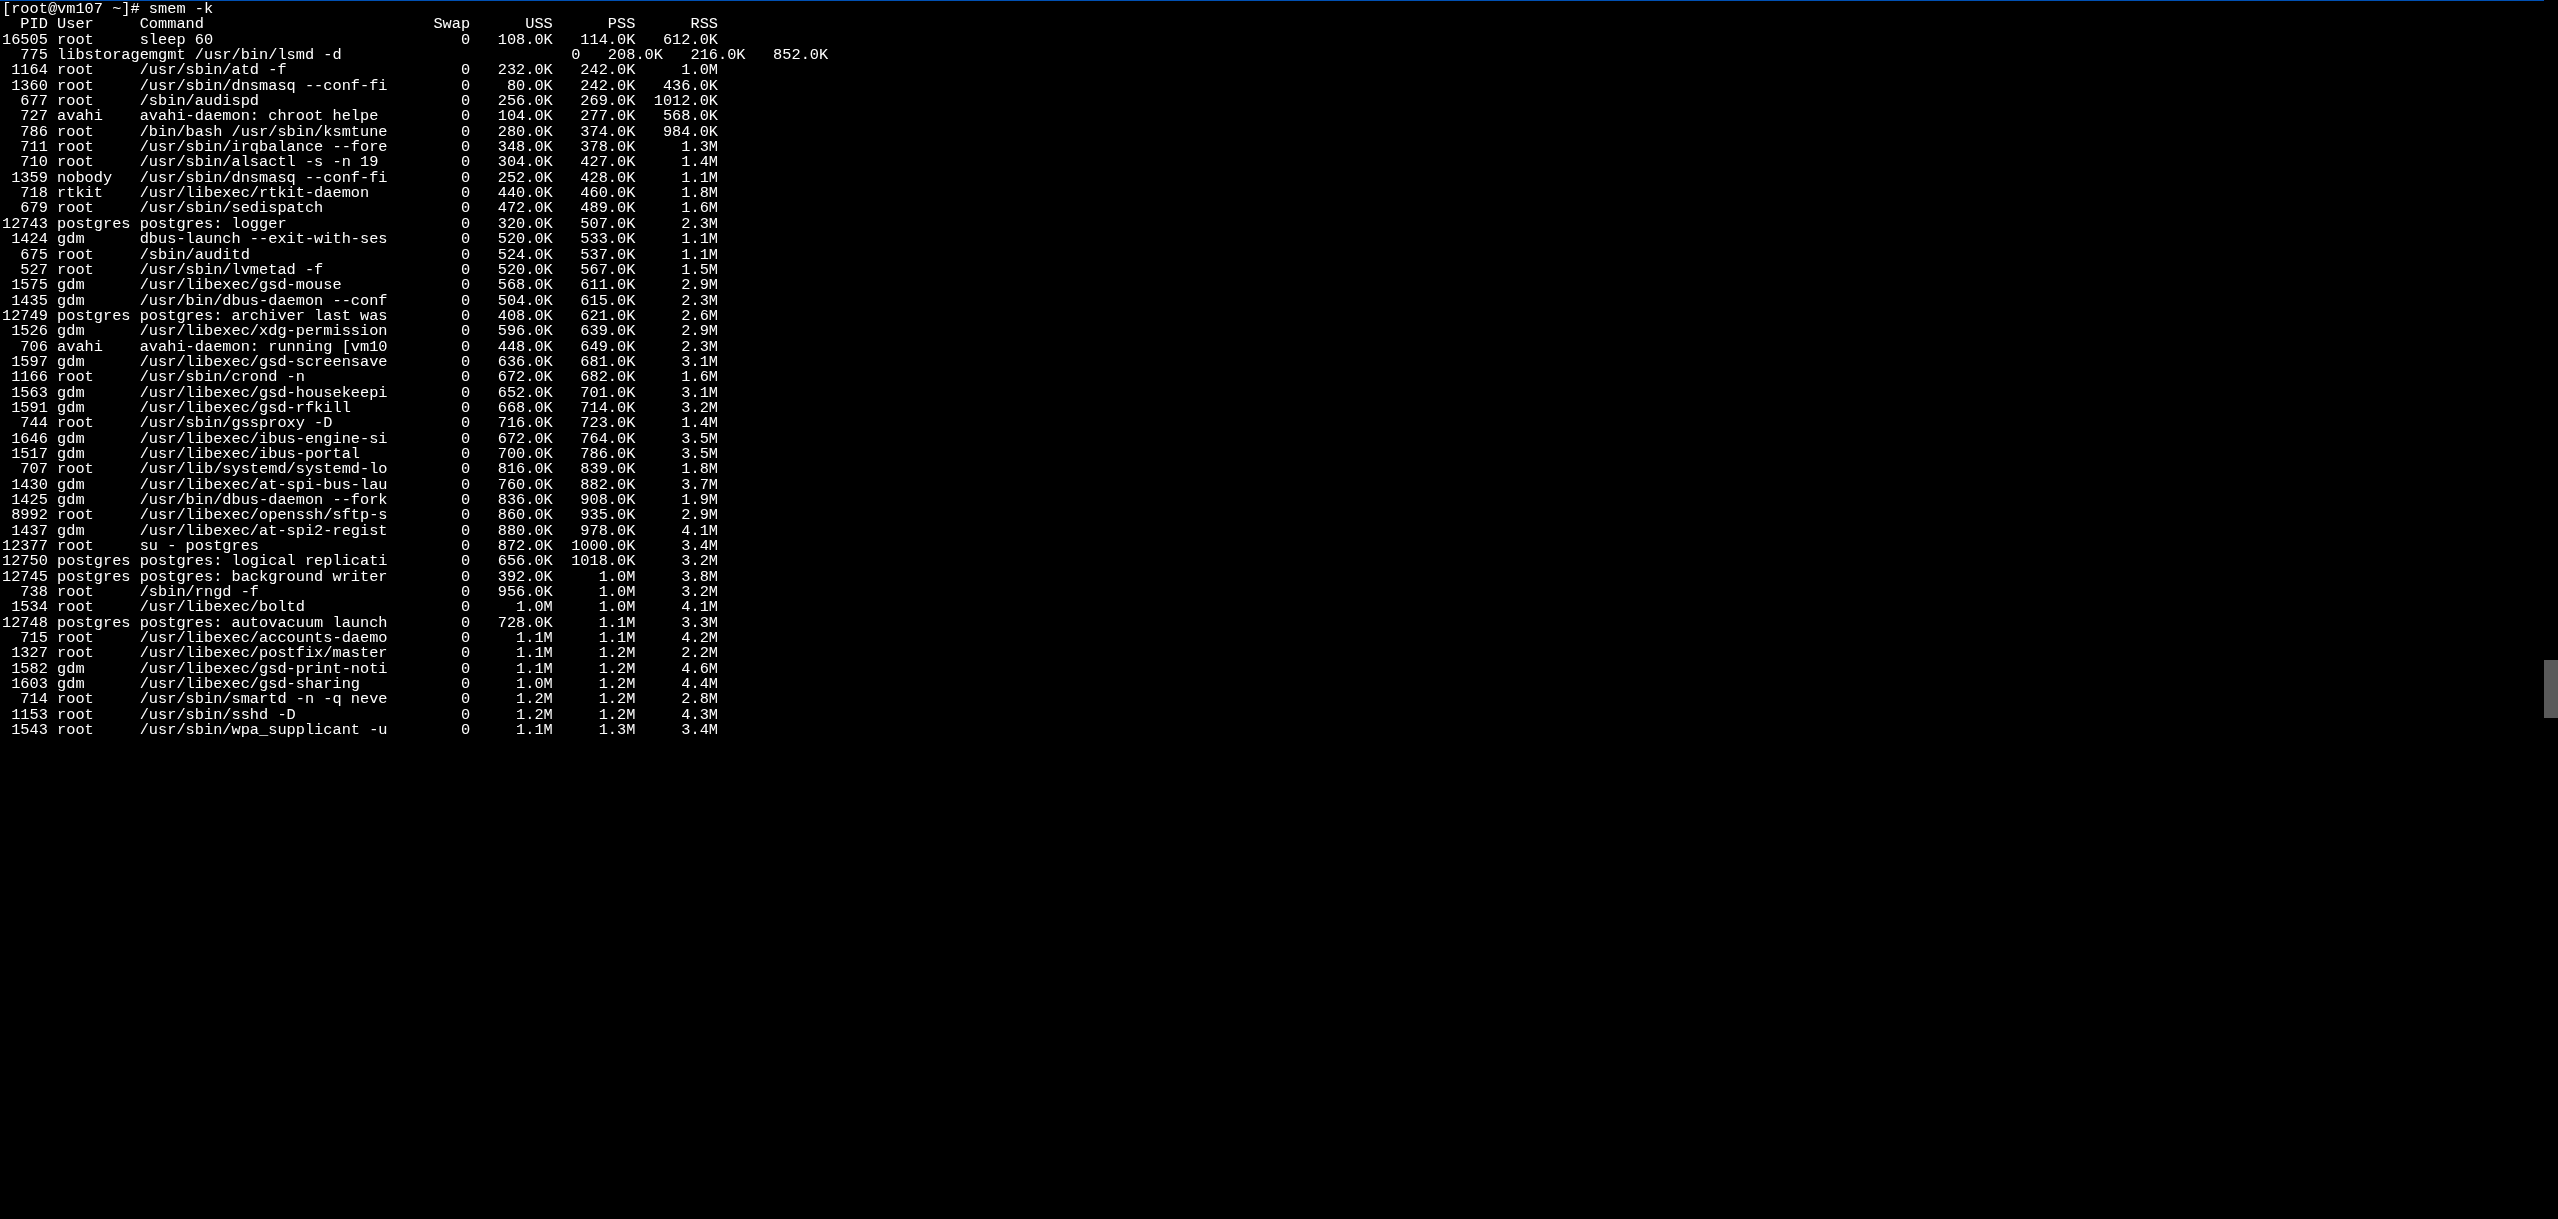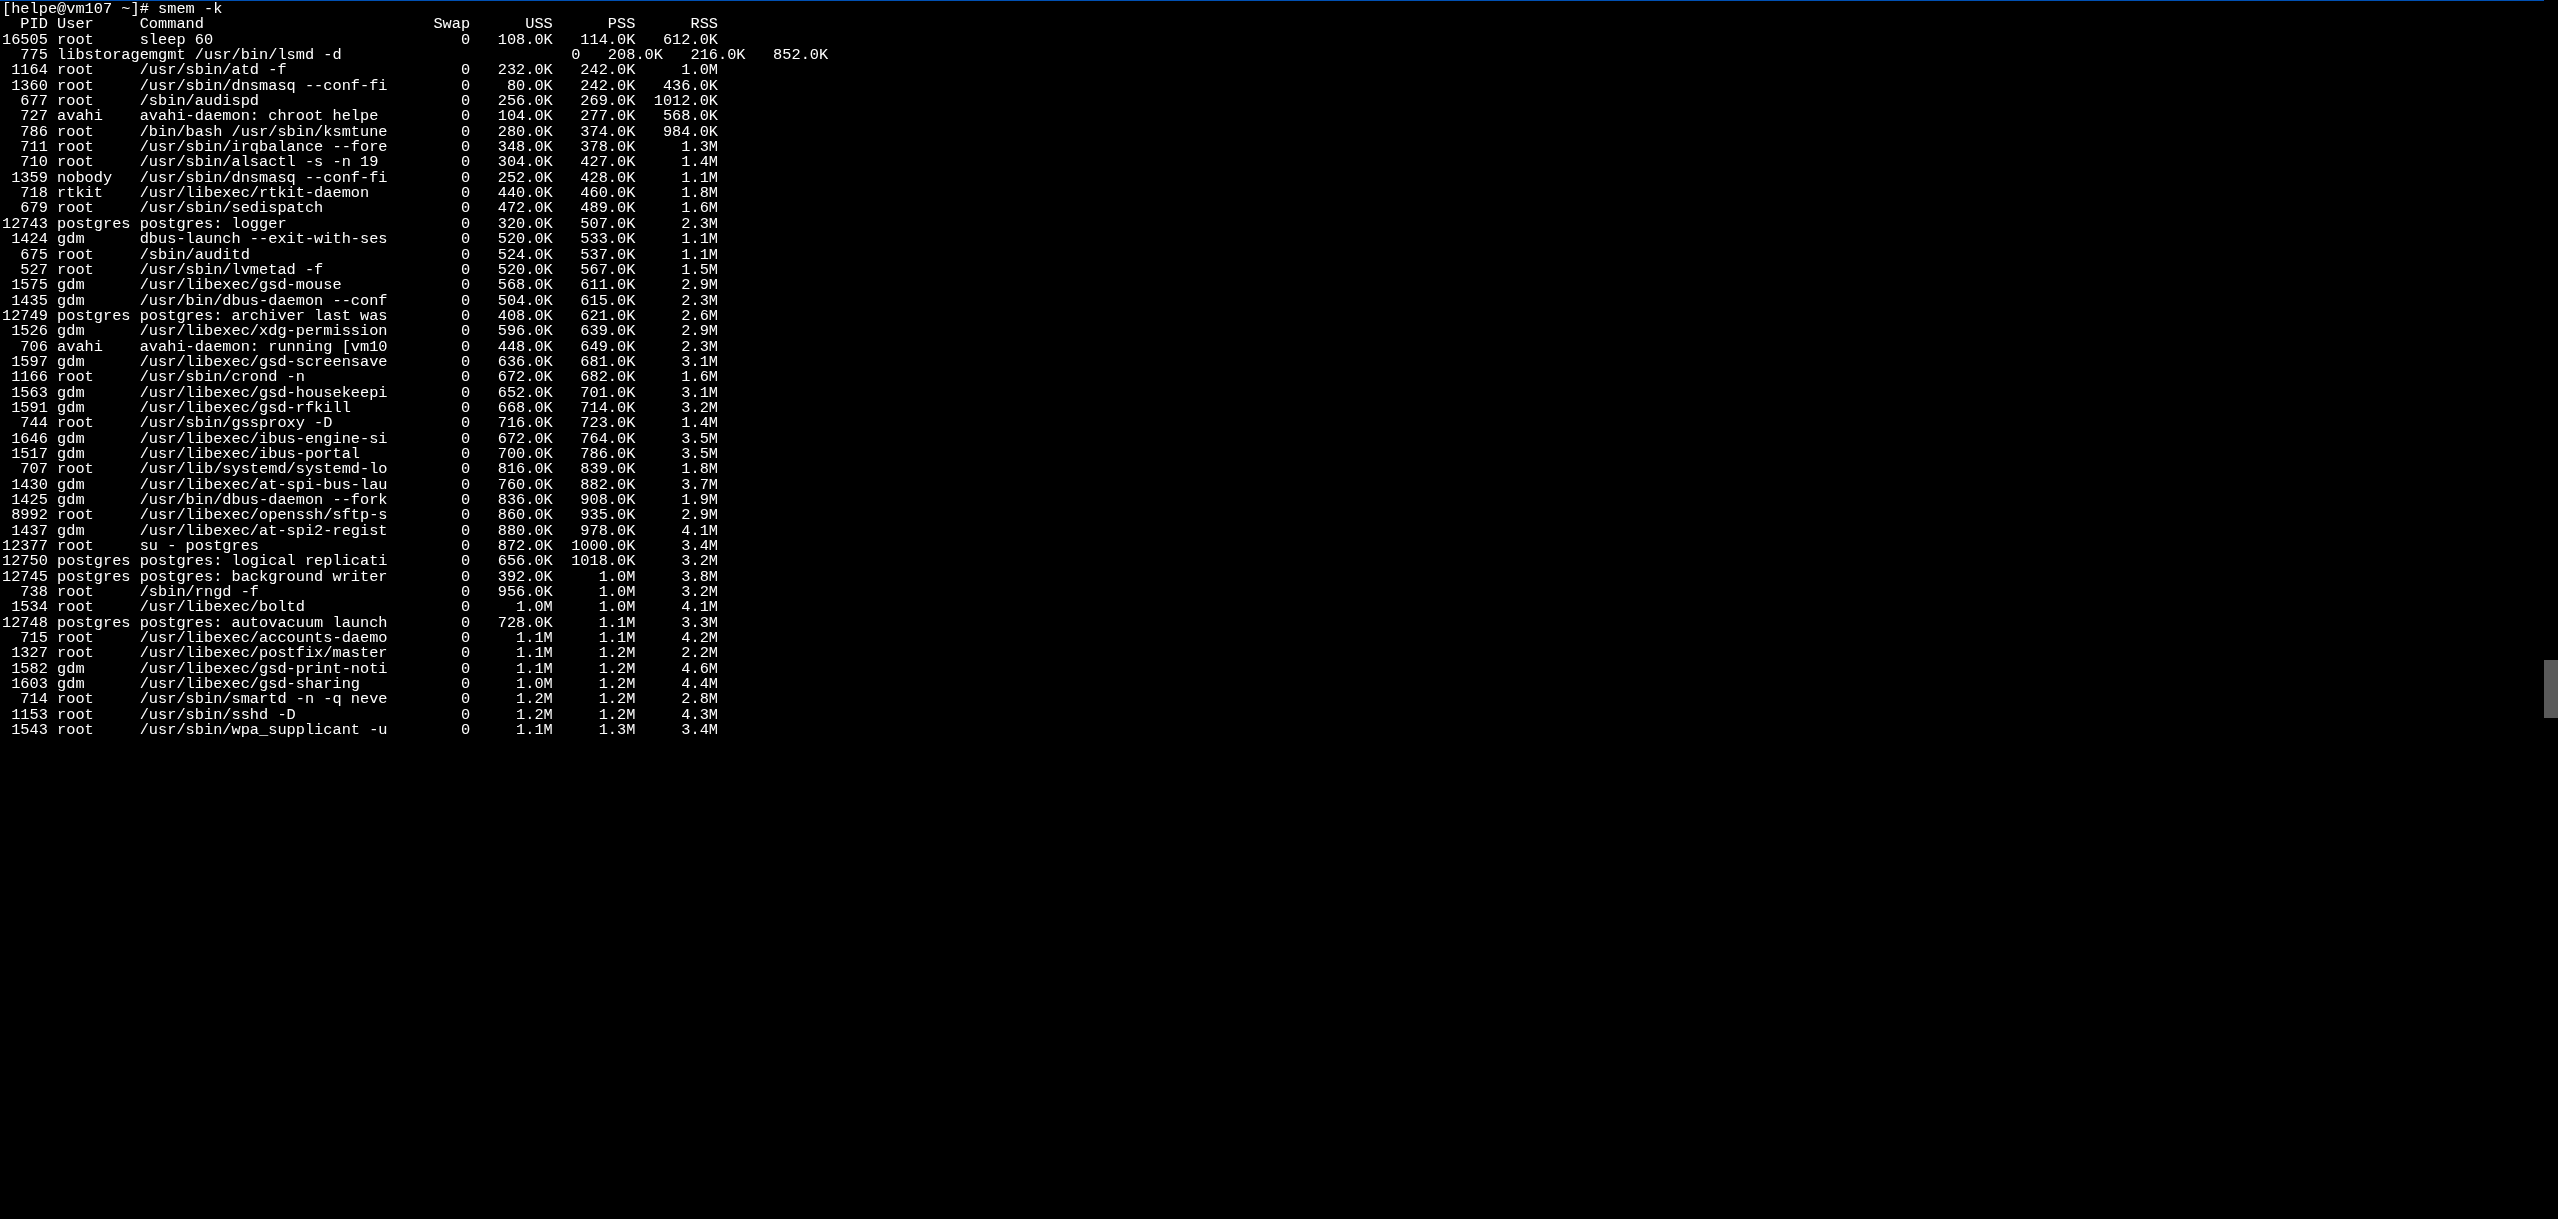--- a/index.html
+++ b/index.html
@@ -40,21 +40,21 @@
     width: 2544px;
     height: 1px;
     background: #0050b3;
   }
 </style>
 </head>
 <body>
 
 <div class="blue-line"></div>
 
-<div class="terminal"><span>[helpe@vm107 ~]# smem -k</span>
+<div class="terminal"><span>[root@vm107 ~]# smem -k</span>
 <span id="header-line">  PID User     Command                         Swap      USS      PSS      RSS</span>
 <span id="rows-block">16505 root     sleep 60                           0   108.0K   114.0K   612.0K
   775 libstoragemgmt /usr/bin/lsmd -d                         0   208.0K   216.0K   852.0K
  1164 root     /usr/sbin/atd -f                   0   232.0K   242.0K     1.0M
  1360 root     /usr/sbin/dnsmasq --conf-fi        0    80.0K   242.0K   436.0K
   677 root     /sbin/audispd                      0   256.0K   269.0K  1012.0K
   727 avahi    avahi-daemon: chroot helpe         0   104.0K   277.0K   568.0K
   786 root     /bin/bash /usr/sbin/ksmtune        0   280.0K   374.0K   984.0K
   711 root     /usr/sbin/irqbalance --fore        0   348.0K   378.0K     1.3M
   710 root     /usr/sbin/alsactl -s -n 19         0   304.0K   427.0K     1.4M

